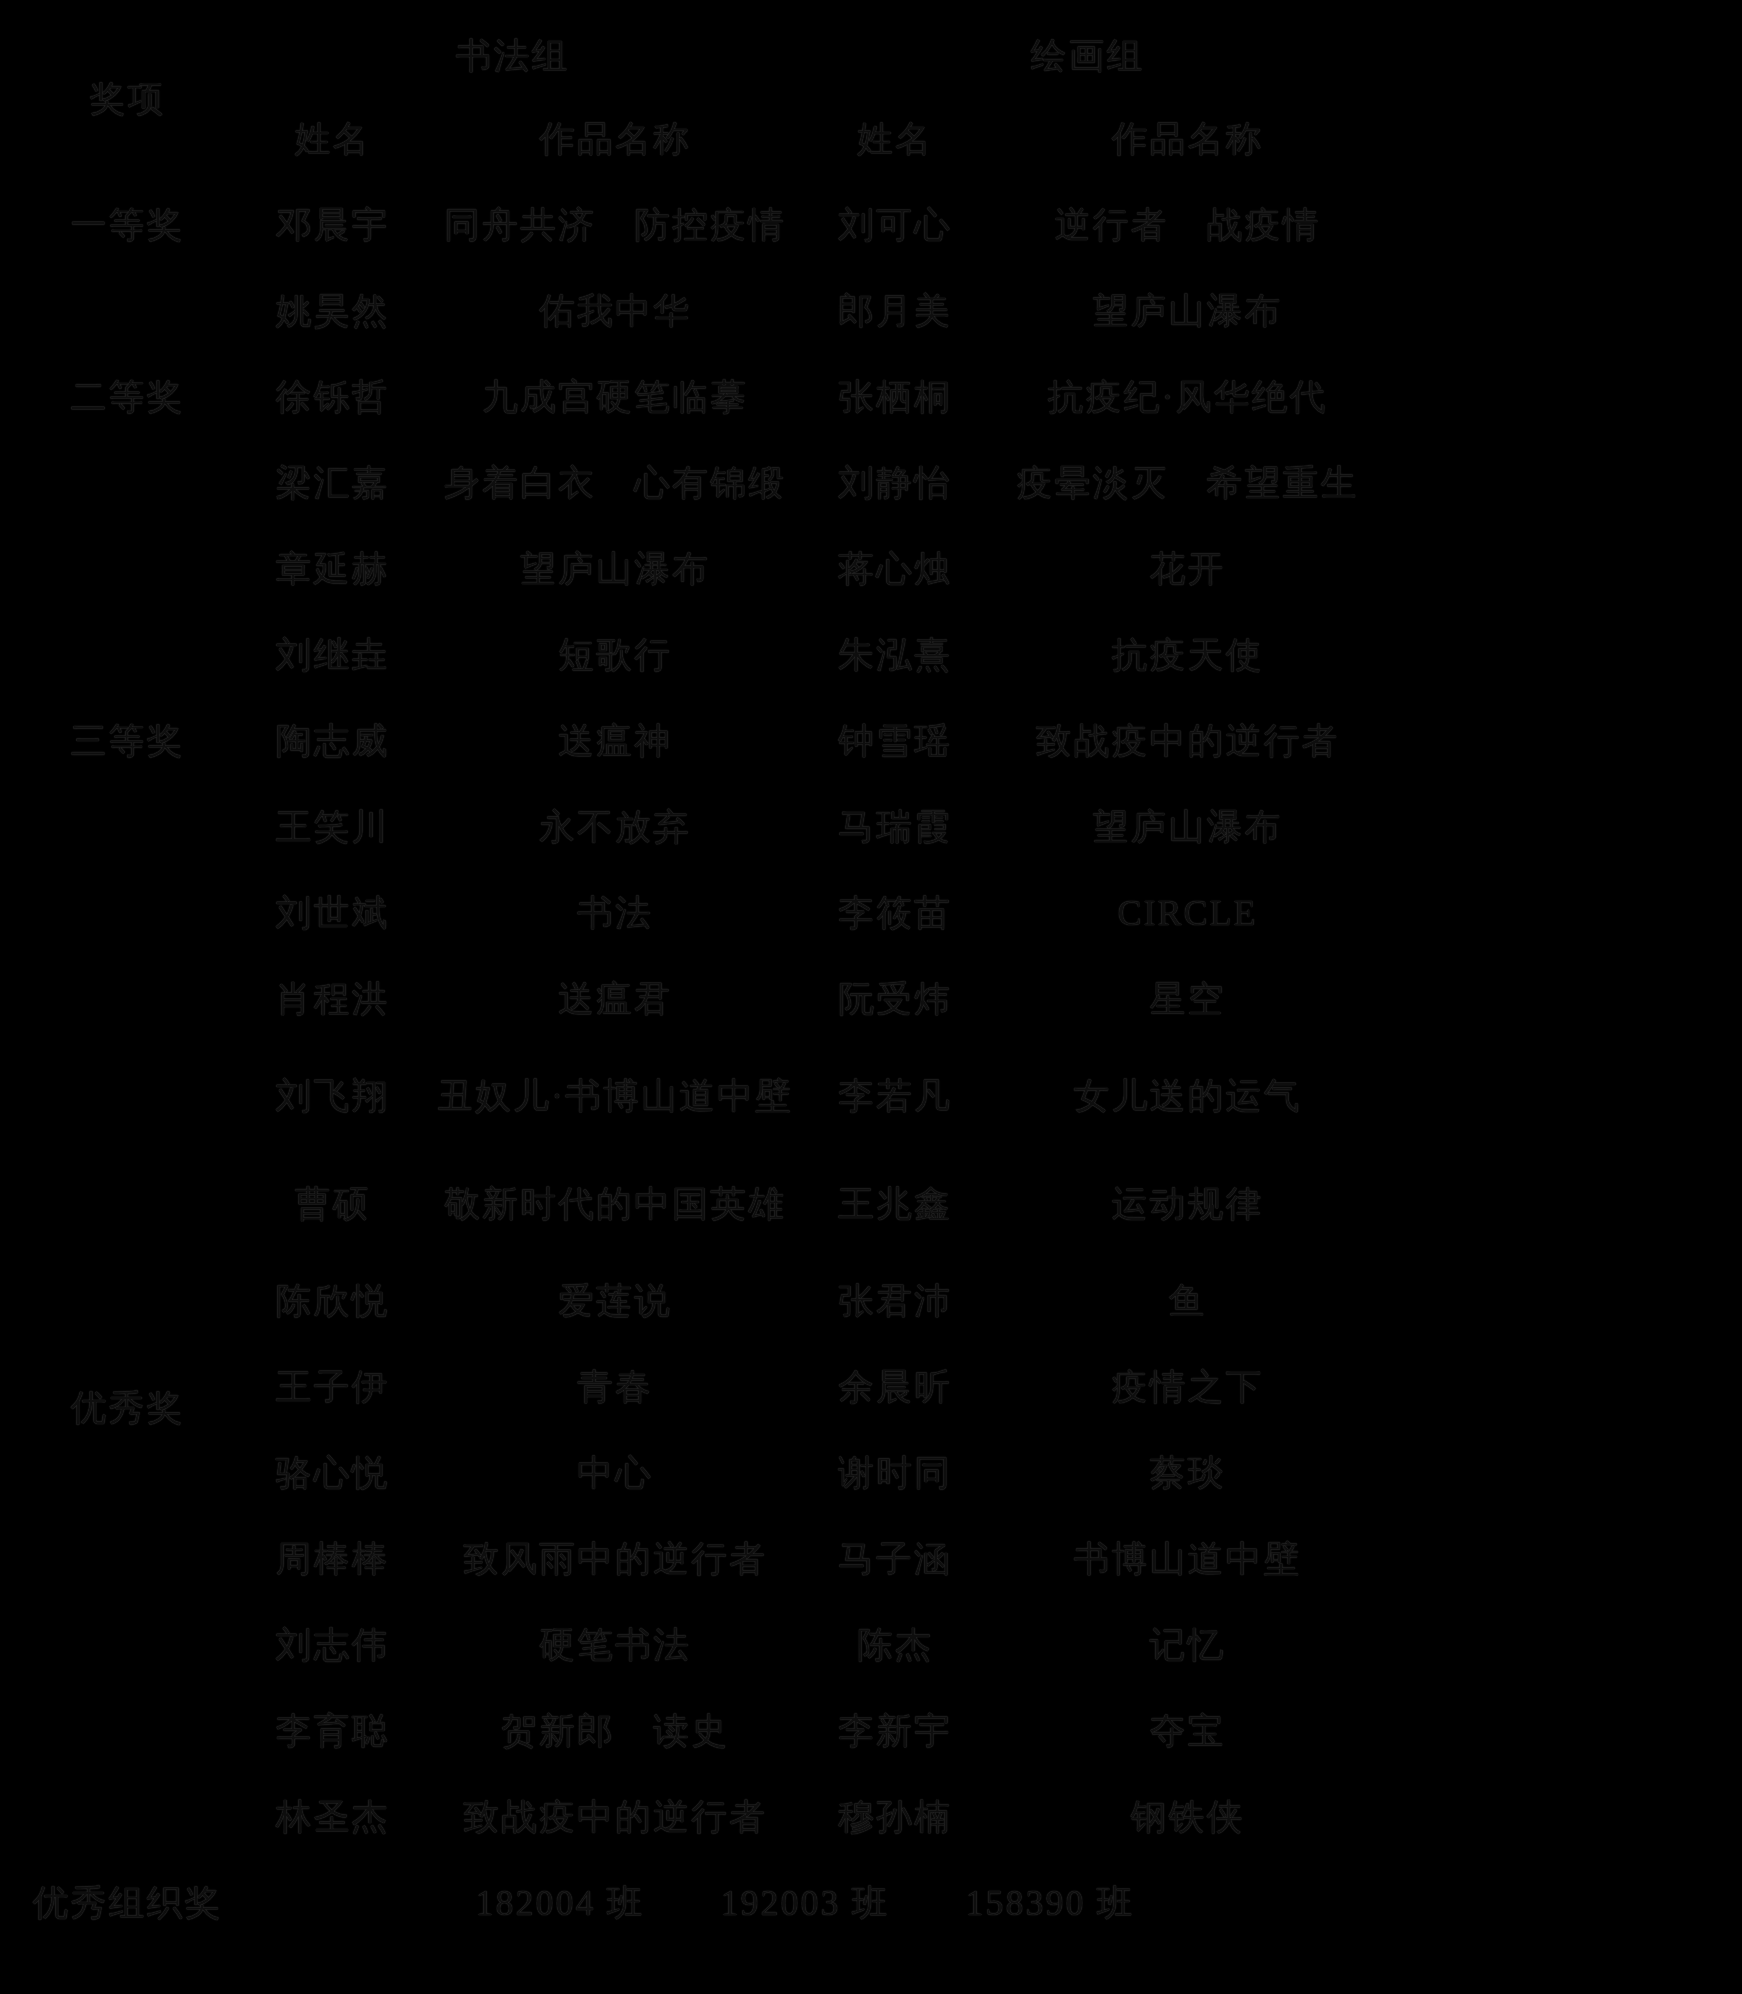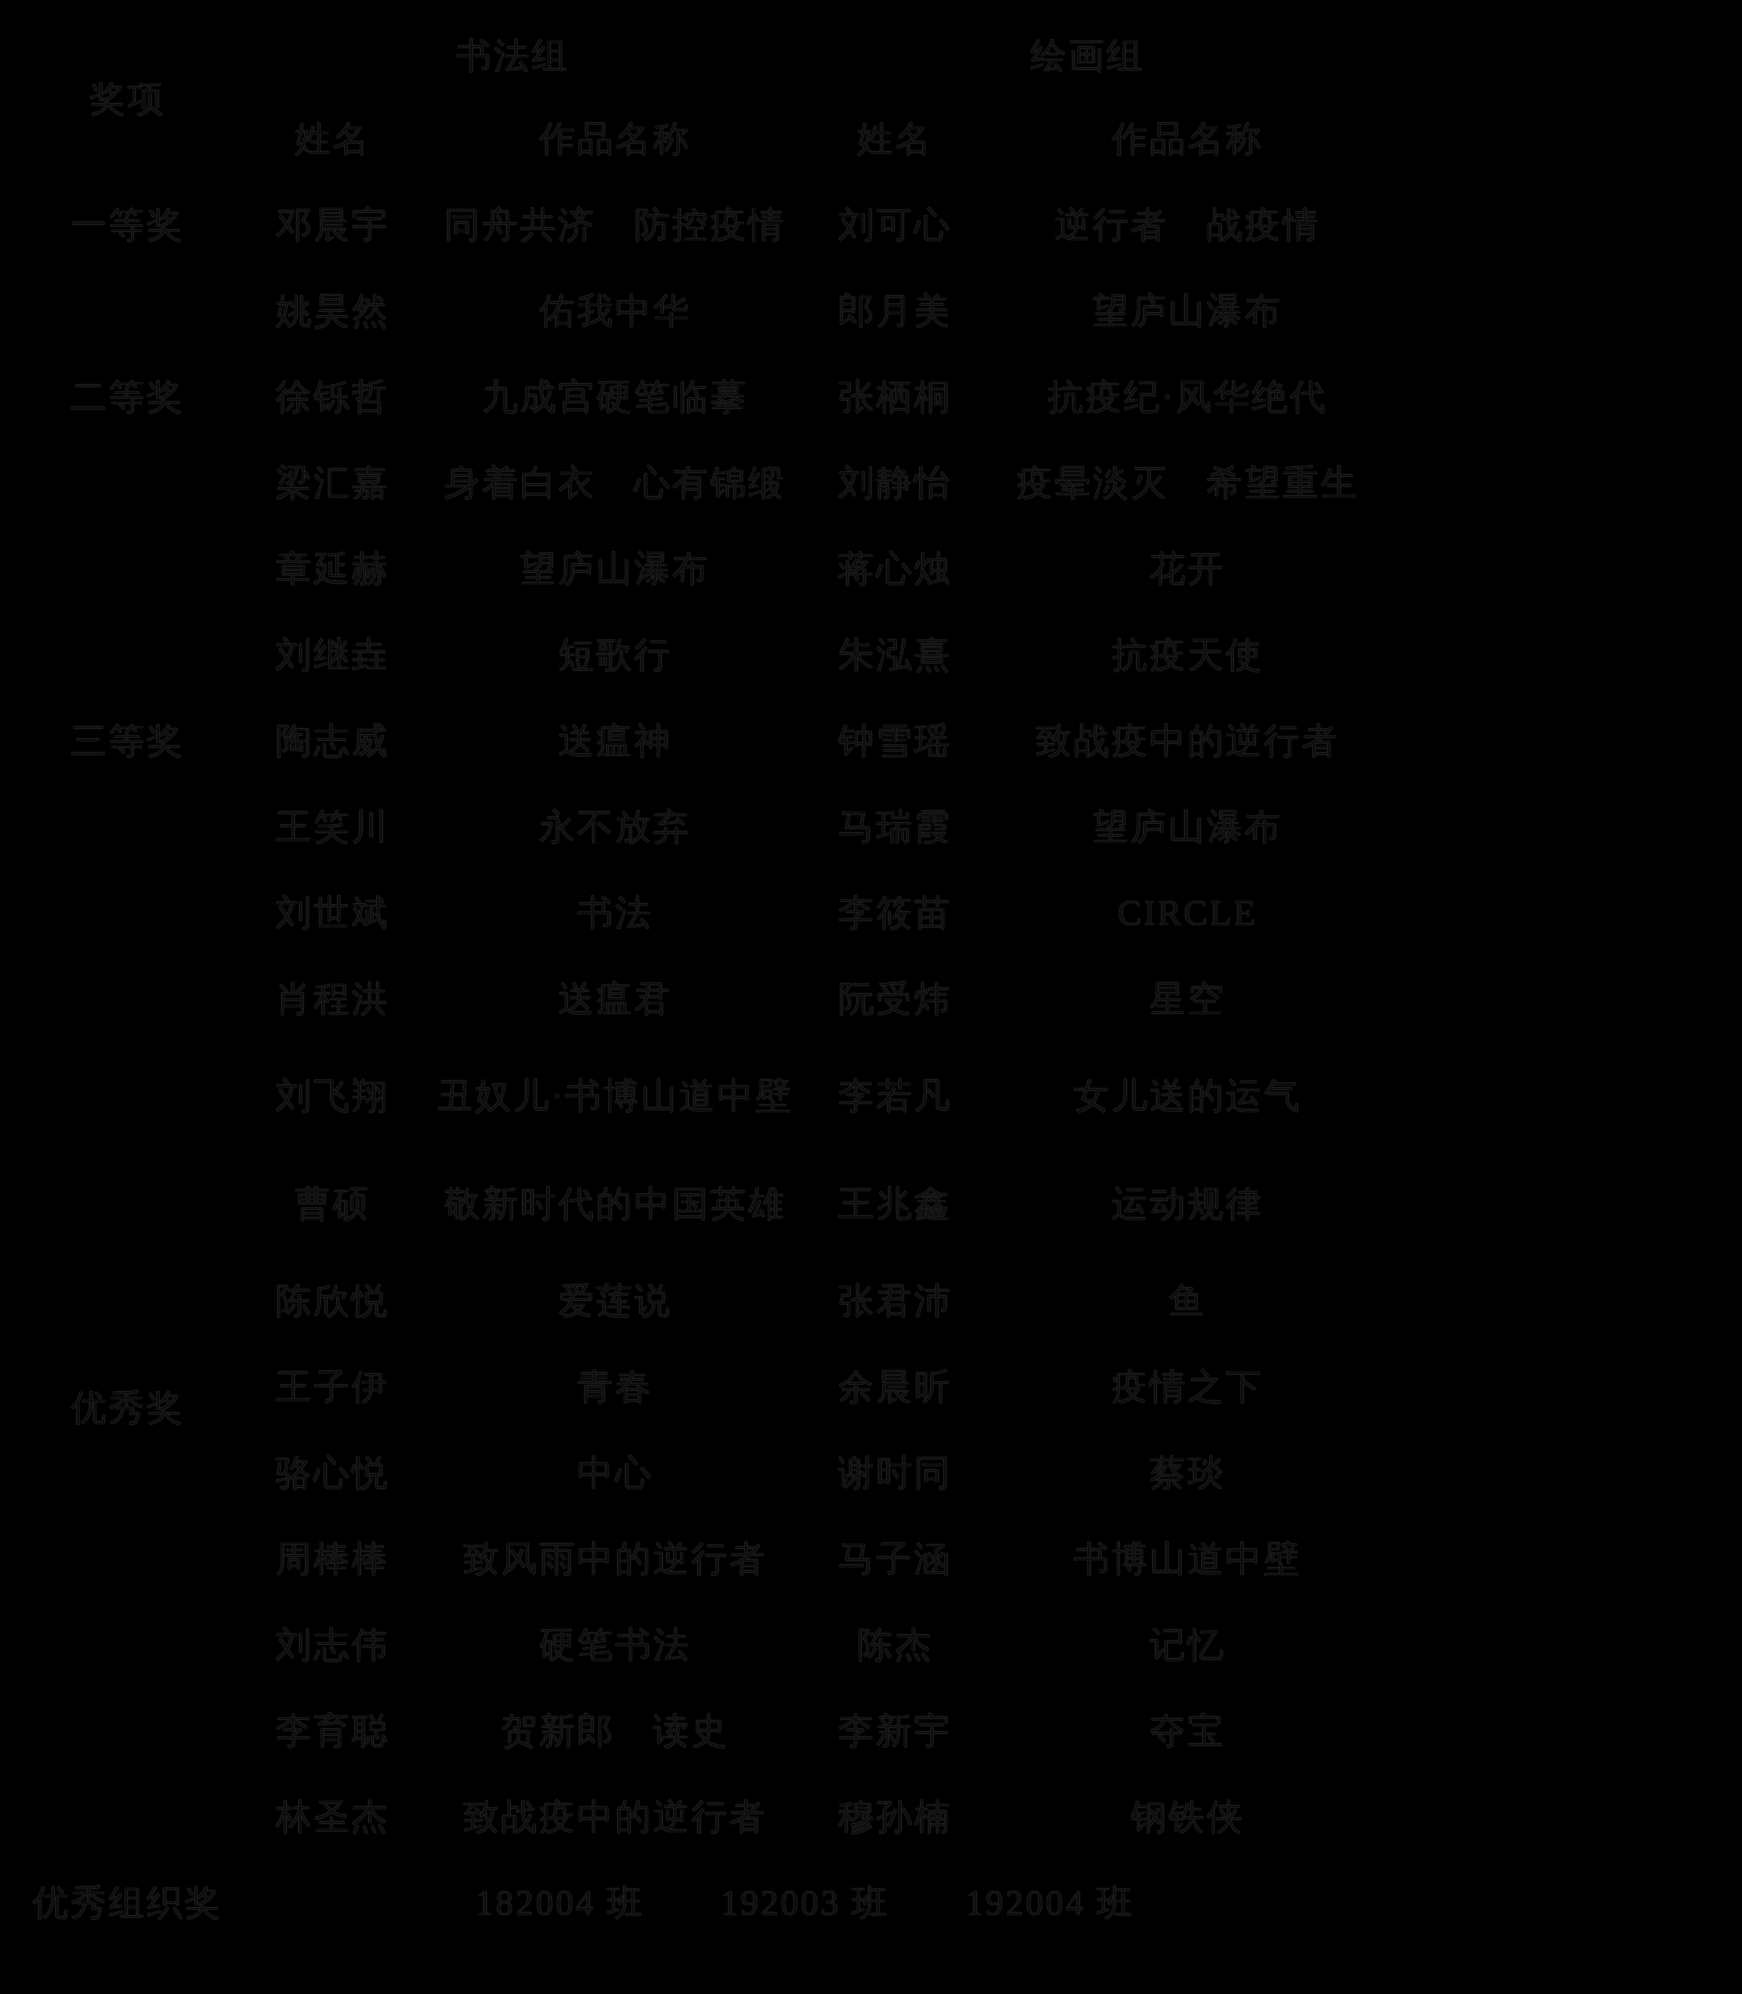--- a/index.html
+++ b/index.html
@@ -177,17 +177,17 @@
     </tr>
     <tr class="r">
       <td>林圣杰</td>
       <td>致战疫中的逆行者</td>
       <td>穆孙楠</td>
       <td>钢铁侠</td>
     </tr>
 
     <tr class="r">
       <td>优秀组织奖</td>
-      <td colspan="4">182004 班　　192003 班　　192004 班</td>
+      <td colspan="4">182004 班　　192003 班　　158390 班</td>
     </tr>
   </tbody>
     </table>
 </div>
 
 </body></html>

